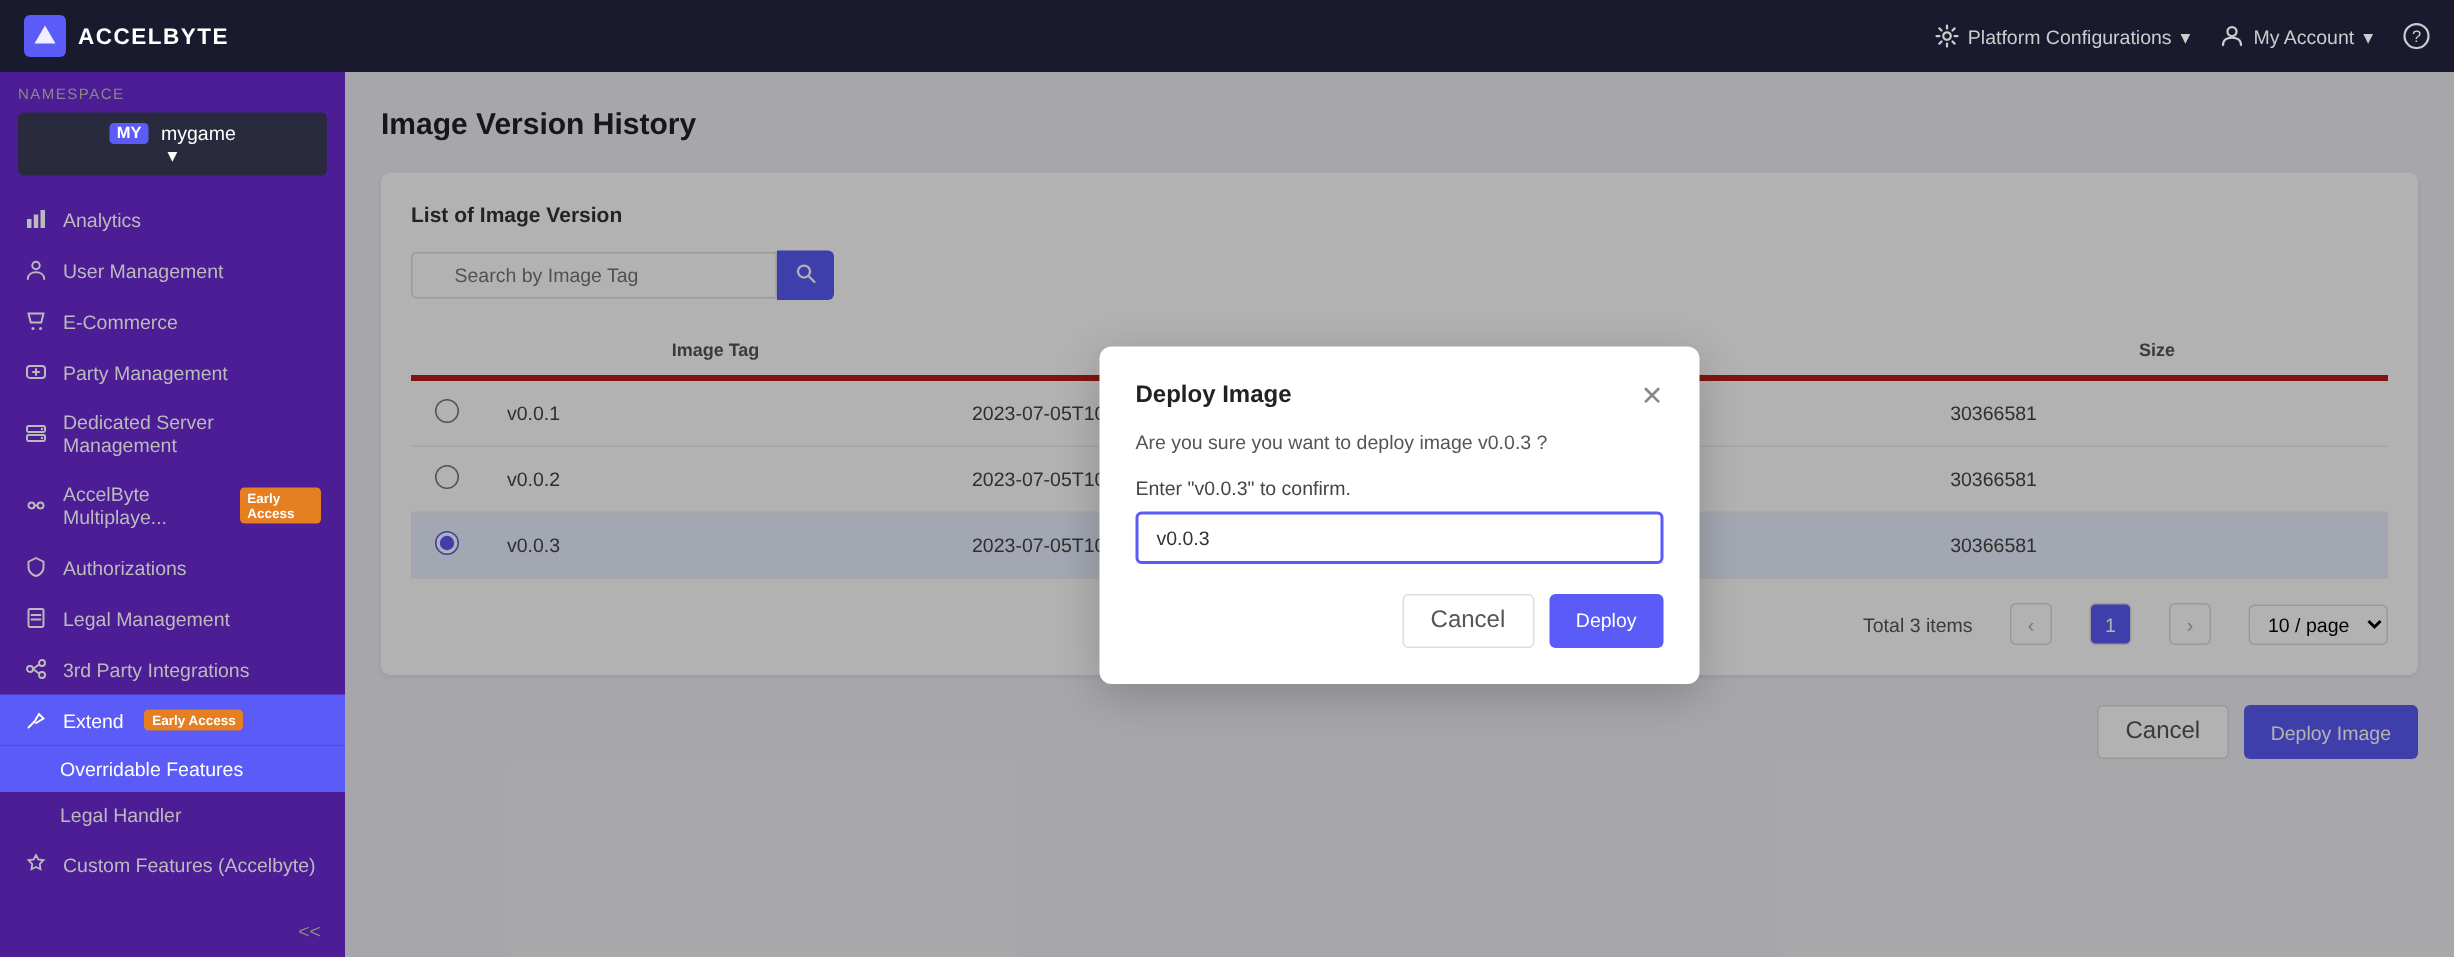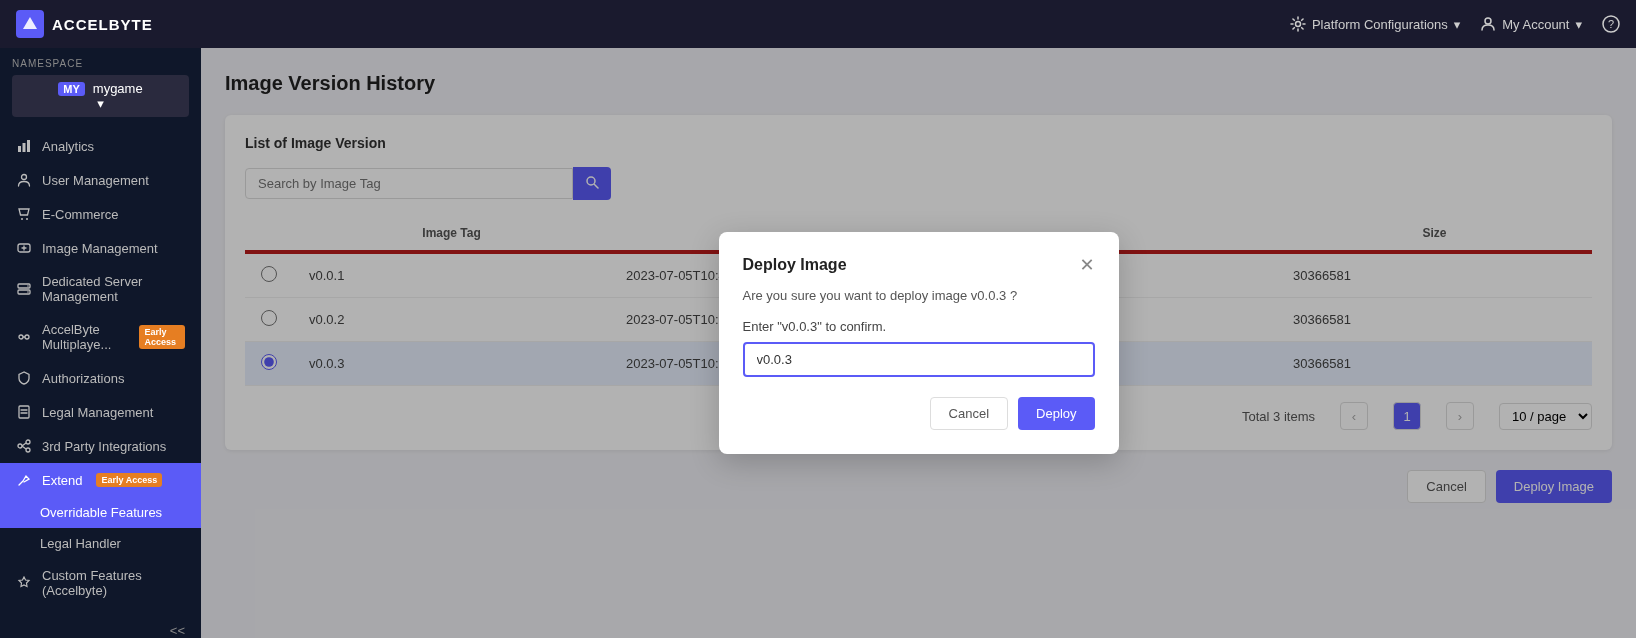--- a/index.html
+++ b/index.html
@@ -10,21 +10,21 @@
     .top-bar { display: flex; align-items: center; justify-content: space-between; background: #1a1a2e; color: #fff; height: 48px; padding: 0 16px; flex-shrink: 0; }
     .top-bar-left { display: flex; align-items: center; gap: 8px; }
     .logo-icon { width: 28px; height: 28px; background: #5b5bf7; border-radius: 4px; display: flex; align-items: center; justify-content: center; color: white; font-weight: bold; font-size: 12px; }
     .logo-text { color: #fff; font-size: 15px; font-weight: 600; letter-spacing: 1px; }
     .top-bar-right { display: flex; align-items: center; gap: 20px; }
     .top-bar-btn { display: flex; align-items: center; gap: 6px; color: #ccc; cursor: pointer; font-size: 13px; }
 
     .main-area { display: flex; flex: 1; overflow: hidden; }
 
     
-    .sidebar { width: 201px; background: #0f172a; color: #ccc; display: flex; flex-direction: column; flex-shrink: 0; overflow-y: auto; }
+    .sidebar { width: 230px; background: #4c1d95; color: #ccc; display: flex; flex-direction: column; flex-shrink: 0; overflow-y: auto; }
     .namespace-section { padding: 10px 12px 6px; }
     .namespace-label { font-size: 10px; color: #888; text-transform: uppercase; letter-spacing: 1px; margin-bottom: 6px; }
     .namespace-selector { background: #2a2a3e; border-radius: 4px; padding: 6px 10px; display: flex; align-items: center; justify-content: space-between; cursor: pointer; color: #fff; flex-direction: column; }
     .namespace-selector-left { display: flex; align-items: center; gap: 8px; }
     .ns-badge { background: #5b5bf7; color: white; border-radius: 3px; padding: 1px 5px; font-size: 11px; font-weight: bold; }
 
     .nav-items { flex: 1; padding: 6px 0; }
     .nav-item { display: flex; align-items: center; gap: 10px; padding: 9px 16px; cursor: pointer; color: #bbb; font-size: 13px; }
     .nav-item.active { background: #5b5bf7; color: #fff; }
     .nav-item-icon { width: 16px; height: 16px; display: flex; align-items: center; justify-content: center; flex-shrink: 0; }
@@ -37,37 +37,37 @@
 
     
     .content { flex: 1; background: #f0f0f5; overflow-y: auto; position: relative; }
     .content-inner { padding: 24px; }
     .page-title { font-size: 20px; font-weight: 600; color: #222; margin-bottom: 20px; }
 
     .card { background: #fff; border-radius: 6px; padding: 20px; box-shadow: 0 1px 4px rgba(0,0,0,0.08); }
     .section-title { font-size: 14px; font-weight: 600; color: #333; margin-bottom: 16px; }
 
     .search-bar { display: flex; align-items: center; margin-bottom: 16px; }
-    .search-input { border: 1px solid #ddd; border-radius: 4px 0 0 4px; padding: 7px 12px; font-size: 13px; width: 328px; outline: none; color: #999; }
+    .search-input { border: 1px solid #ddd; border-radius: 4px 0 0 4px; padding: 7px 28px; font-size: 13px; width: 244px; outline: none; color: #999; }
     .search-btn { background: #5b5bf7; border: none; padding: 8px 12px; border-radius: 0 4px 4px 0; cursor: pointer; color: white; }
 
     .table { width: 100%; border-collapse: collapse; }
     .table th { text-align: center; padding: 10px 16px; font-size: 12px; font-weight: 600; color: #555; border-bottom: 4px solid #b91c1c; }
     .table td { padding: 12px 16px; font-size: 13px; color: #444; border-bottom: 1px solid #f0f0f0; }
     .table tr.highlighted { background: #e8f0fe; }
 
     .radio-btn { width: 16px; height: 16px; accent-color: #5b5bf7; cursor: pointer; }
 
     .pagination { display: flex; align-items: center; justify-content: flex-end; gap: 25px; margin-top: 16px; font-size: 13px; color: #555; }
     .page-num-btn { border: 1px solid #ddd; background: #5b5bf7; color: white; width: 28px; height: 28px; border-radius: 4px; display: flex; align-items: center; justify-content: center; cursor: pointer; font-size: 13px; }
     .page-nav-btn { border: 1px solid #ddd; background: #fff; width: 28px; height: 28px; border-radius: 4px; display: flex; align-items: center; justify-content: center; cursor: pointer; color: #aaa; }
     .per-page-select { border: 1px solid #ddd; border-radius: 4px; padding: 4px 8px; font-size: 13px; cursor: pointer; background: #fff; }
 
     .action-bar { display: flex; justify-content: flex-end; gap: 10px; margin-top: 20px; }
-    .btn-outline { border: 1px solid #ddd; background: #fff; color: #555; padding: 8px 18px; border-radius: 4px; cursor: pointer; font-size: 13px; }
+    .btn-outline { border: 1px solid #ddd; background: #fff; color: #555; padding: 8px 18px; border-radius: 4px; cursor: pointer; font-size: 16px; }
     .btn-primary { border: none; background: #5b5bf7; color: #fff; padding: 8px 18px; border-radius: 4px; cursor: pointer; font-size: 13px; font-weight: 500; }
 
     
     .overlay { position: absolute; top: 0; left: 0; right: 0; bottom: 0; background: rgba(0,0,0,0.3); display: flex; align-items: center; justify-content: center; z-index: 100; }
     .modal { background: #fff; border-radius: 8px; width: 400px; padding: 24px; box-shadow: 0 8px 30px rgba(0,0,0,0.2); position: relative; }
     .modal-header { display: flex; align-items: center; justify-content: space-between; margin-bottom: 14px; }
     .modal-title { font-size: 16px; font-weight: 600; color: #222; }
     .modal-close { background: none; border: none; cursor: pointer; color: #888; font-size: 18px; line-height: 1; }
     .modal-body { color: #555; font-size: 13px; margin-bottom: 16px; }
     .modal-label { font-size: 13px; color: #444; margin-bottom: 8px; }
@@ -162,21 +162,21 @@
           <span>E-Commerce</span>
         </div>
 
         <div class="nav-item">
           <span class="nav-item-icon">
               <svg width="14" height="14" viewBox="0 0 14 14" fill="none">
                 <rect x="1" y="3" width="12" height="8" rx="2" stroke="#bbb" stroke-width="1.3"></rect>
                 <path d="M5 7h4M7 5v4" stroke="#bbb" stroke-width="1.3" stroke-linecap="round"></path>
               </svg>
             </span>
-          <span>Image Management</span>
+          <span>Party Management</span>
         </div>
 
         <div class="nav-item">
           <span class="nav-item-icon">
               <svg width="14" height="14" viewBox="0 0 14 14" fill="none">
                 <rect x="1" y="2" width="12" height="4" rx="1" stroke="#bbb" stroke-width="1.3"></rect>
                 <rect x="1" y="8" width="12" height="4" rx="1" stroke="#bbb" stroke-width="1.3"></rect>
                 <circle cx="11" cy="4" r="0.8" fill="#bbb"></circle>
                 <circle cx="11" cy="10" r="0.8" fill="#bbb"></circle>
               </svg>

